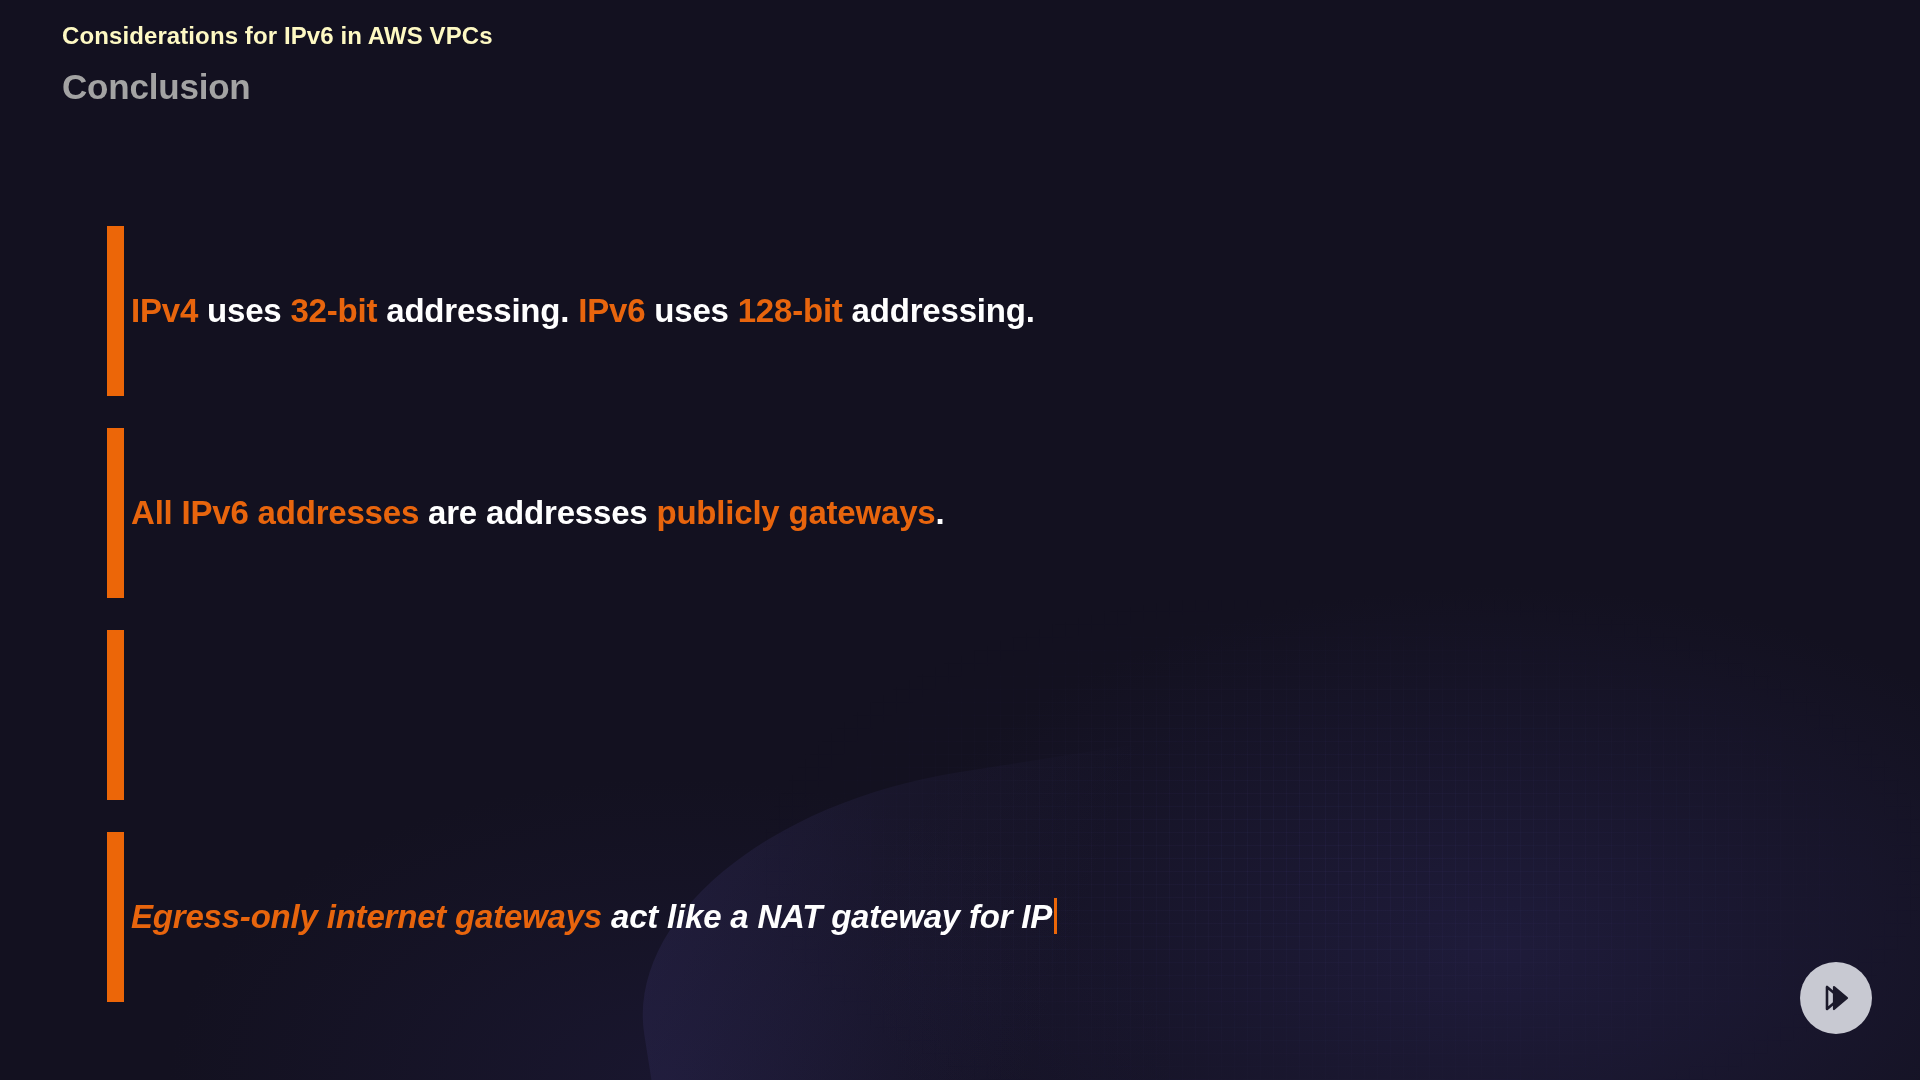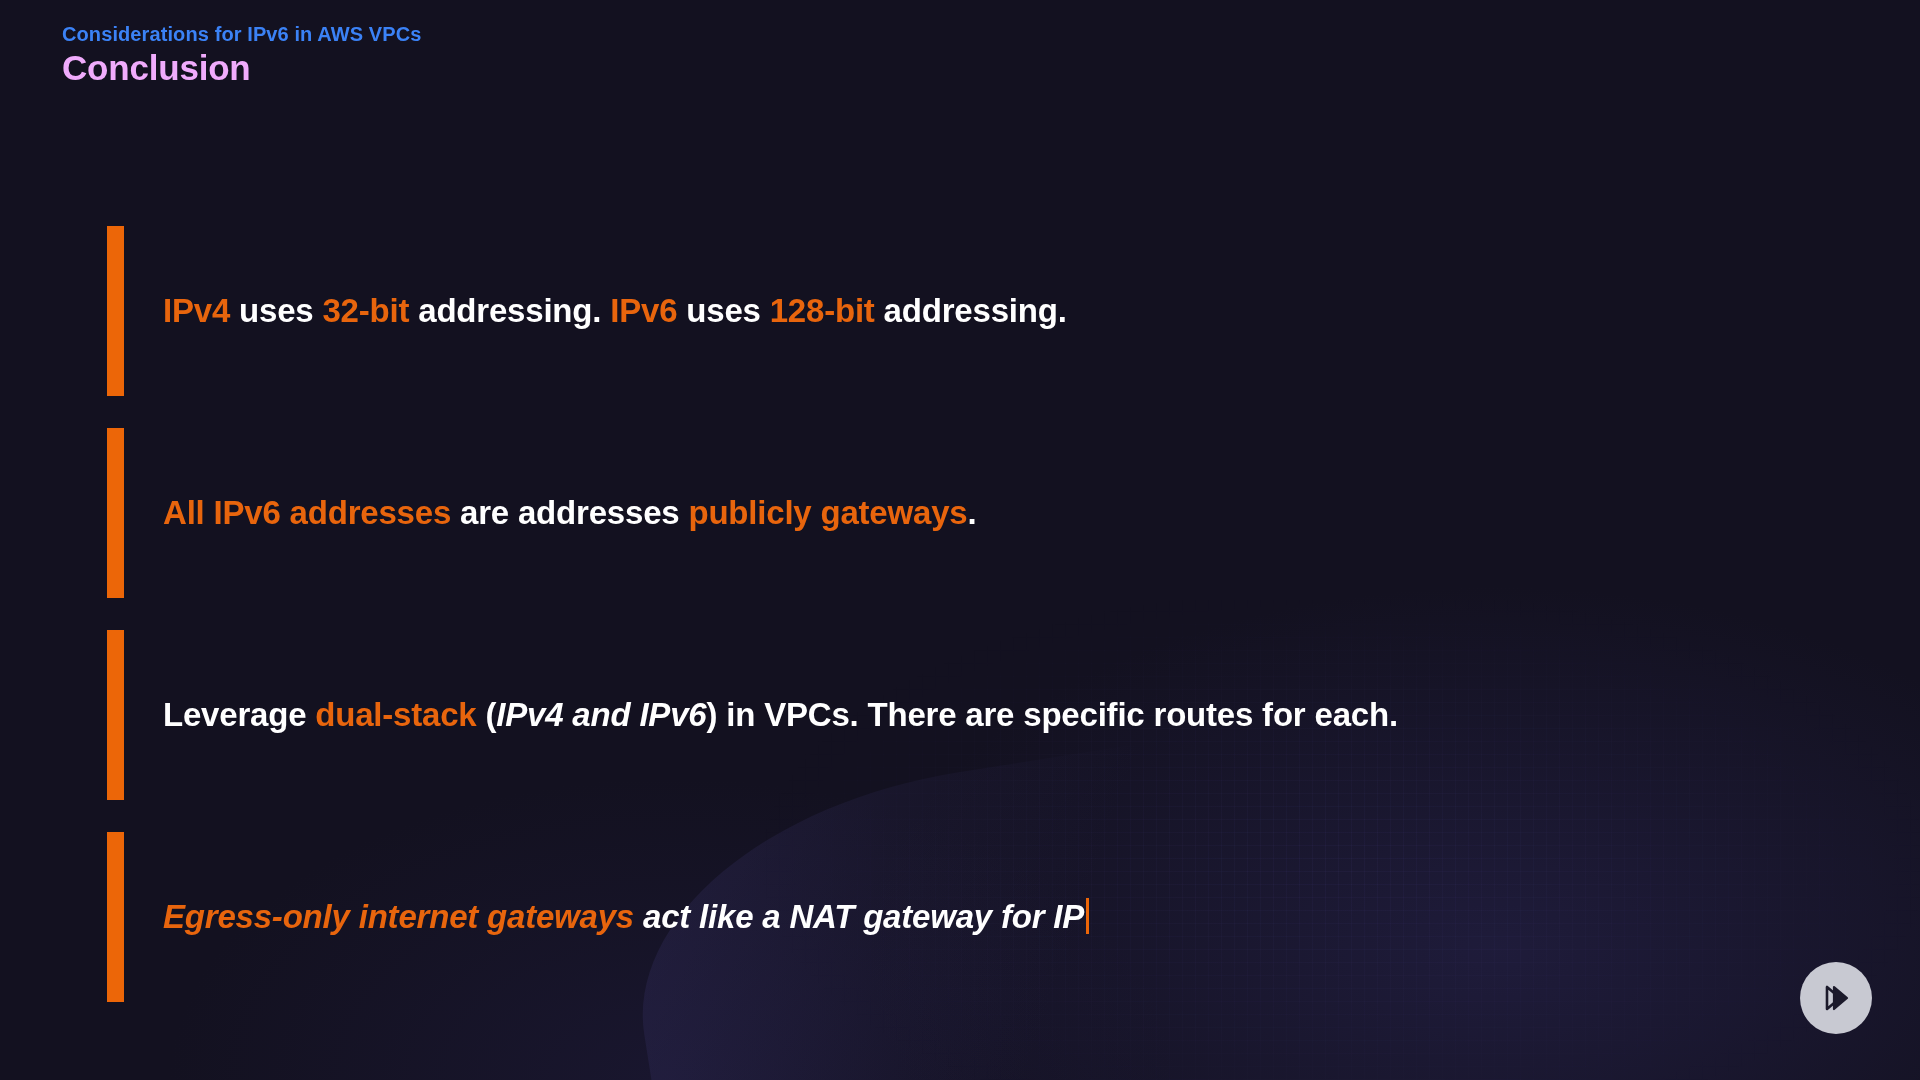--- a/index.html
+++ b/index.html
@@ -38,52 +38,52 @@
     width:700px; height:420px;
     background:linear-gradient(118deg, rgba(58,52,108,0.33) 0%, rgba(19,17,32,0) 58%);
     transform:rotate(-9deg);
     border-radius:50% 0 0 0;
     pointer-events:none;
   }
 
   
   .header { position:absolute; left:62px; top:22px; }
   .eyebrow {
-    color:#3b82f6;
-    font-size:20px;
+    color:#fef9c3;
+    font-size:24px;
     font-weight:bold;
     letter-spacing:.1px;
     line-height:1.2;
   }
   .slide-title {
-    color:#f0abfc;
+    color:#a3a3a3;
     font-size:35px;
     font-weight:bold;
     letter-spacing:-.2px;
     line-height:1.25;
-    margin-top:0;
+    margin-top:14px;
   }
 
   
   .bullets { position:absolute; left:107px; top:226px; width:1760px; }
   .bullet {
     position:relative;
     height:170px;
     margin-bottom:32px;
     display:flex;
     align-items:center;
   }
   .bullet:last-child { margin-bottom:0;font-style:italic; }
   .bar {
     position:absolute; left:0; top:0;
     width:17px; height:170px;
     background:#EC6608;
   }
   .bullet-text {
-    padding-left:56px;
+    padding-left:24px;
     color:#FFFFFF;
     font-size:33px;
     font-weight:bold;
     line-height:1.25;
     letter-spacing:-.2px;
     white-space:nowrap;
   }
   .hl { color:#E8650D; }
   .it { font-style:italic; }
   .caret {
@@ -123,21 +123,20 @@
       <div class="bullet">
         <div class="bar"></div>
         <div class="bullet-text"><span class="hl">IPv4</span><span> uses </span><span class="hl">32-bit</span><span> addressing. </span><span class="hl">IPv6</span><span> uses </span><span class="hl">128-bit</span><span> addressing.</span></div>
       </div>
       <div class="bullet">
         <div class="bar"></div>
         <div class="bullet-text"><span class="hl">All IPv6 addresses</span><span> are addresses </span><span class="hl">publicly gateways</span><span>.</span></div>
       </div>
       <div class="bullet">
         <div class="bar"></div>
-        <div class="bullet-text"><span>Leverage </span><span class="hl">dual-stack</span><span> (</span><span class="it">IPv4 and IPv6</span><span>) in VPCs. There are specific routes for each.</span></div>
       </div>
       <div class="bullet">
         <div class="bar"></div>
         <div class="bullet-text"><span class="hl">Egress-only internet gateways</span><span> act like a NAT gateway for IP</span><span class="caret"></span></div>
       </div>
     </div>
 
   <div class="brand-badge">
     <span>
       <svg width="40" height="40" viewBox="0 0 40 40" aria-hidden="true">

